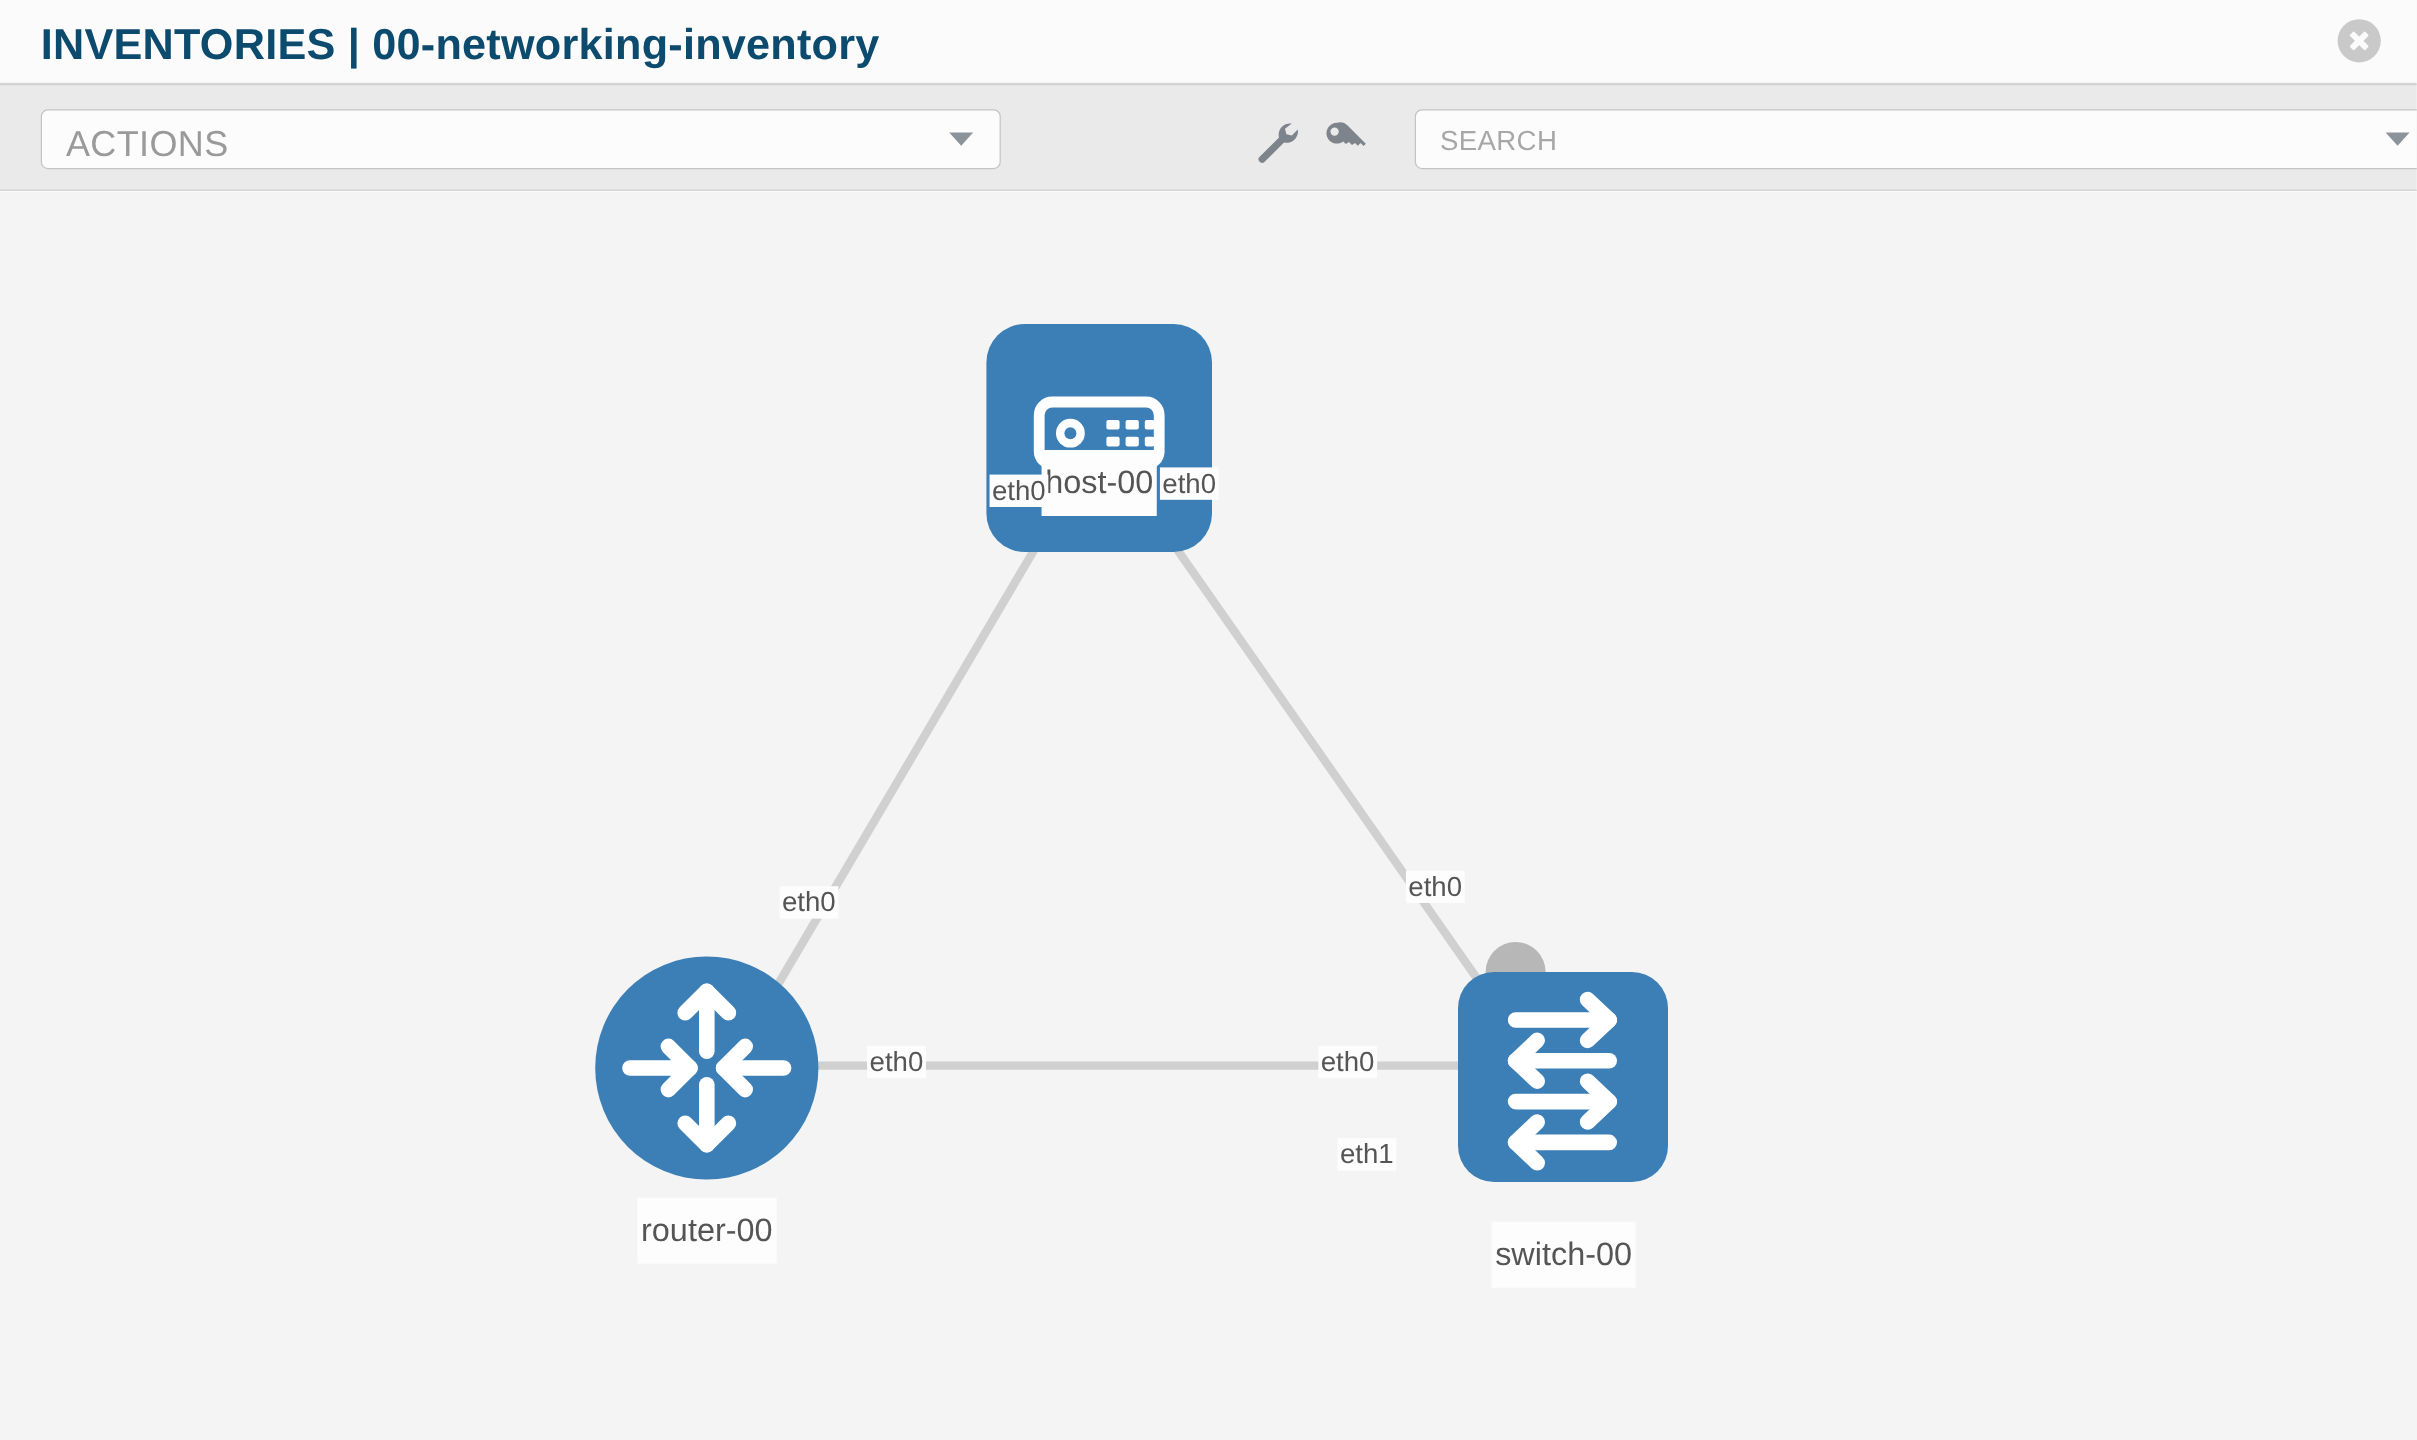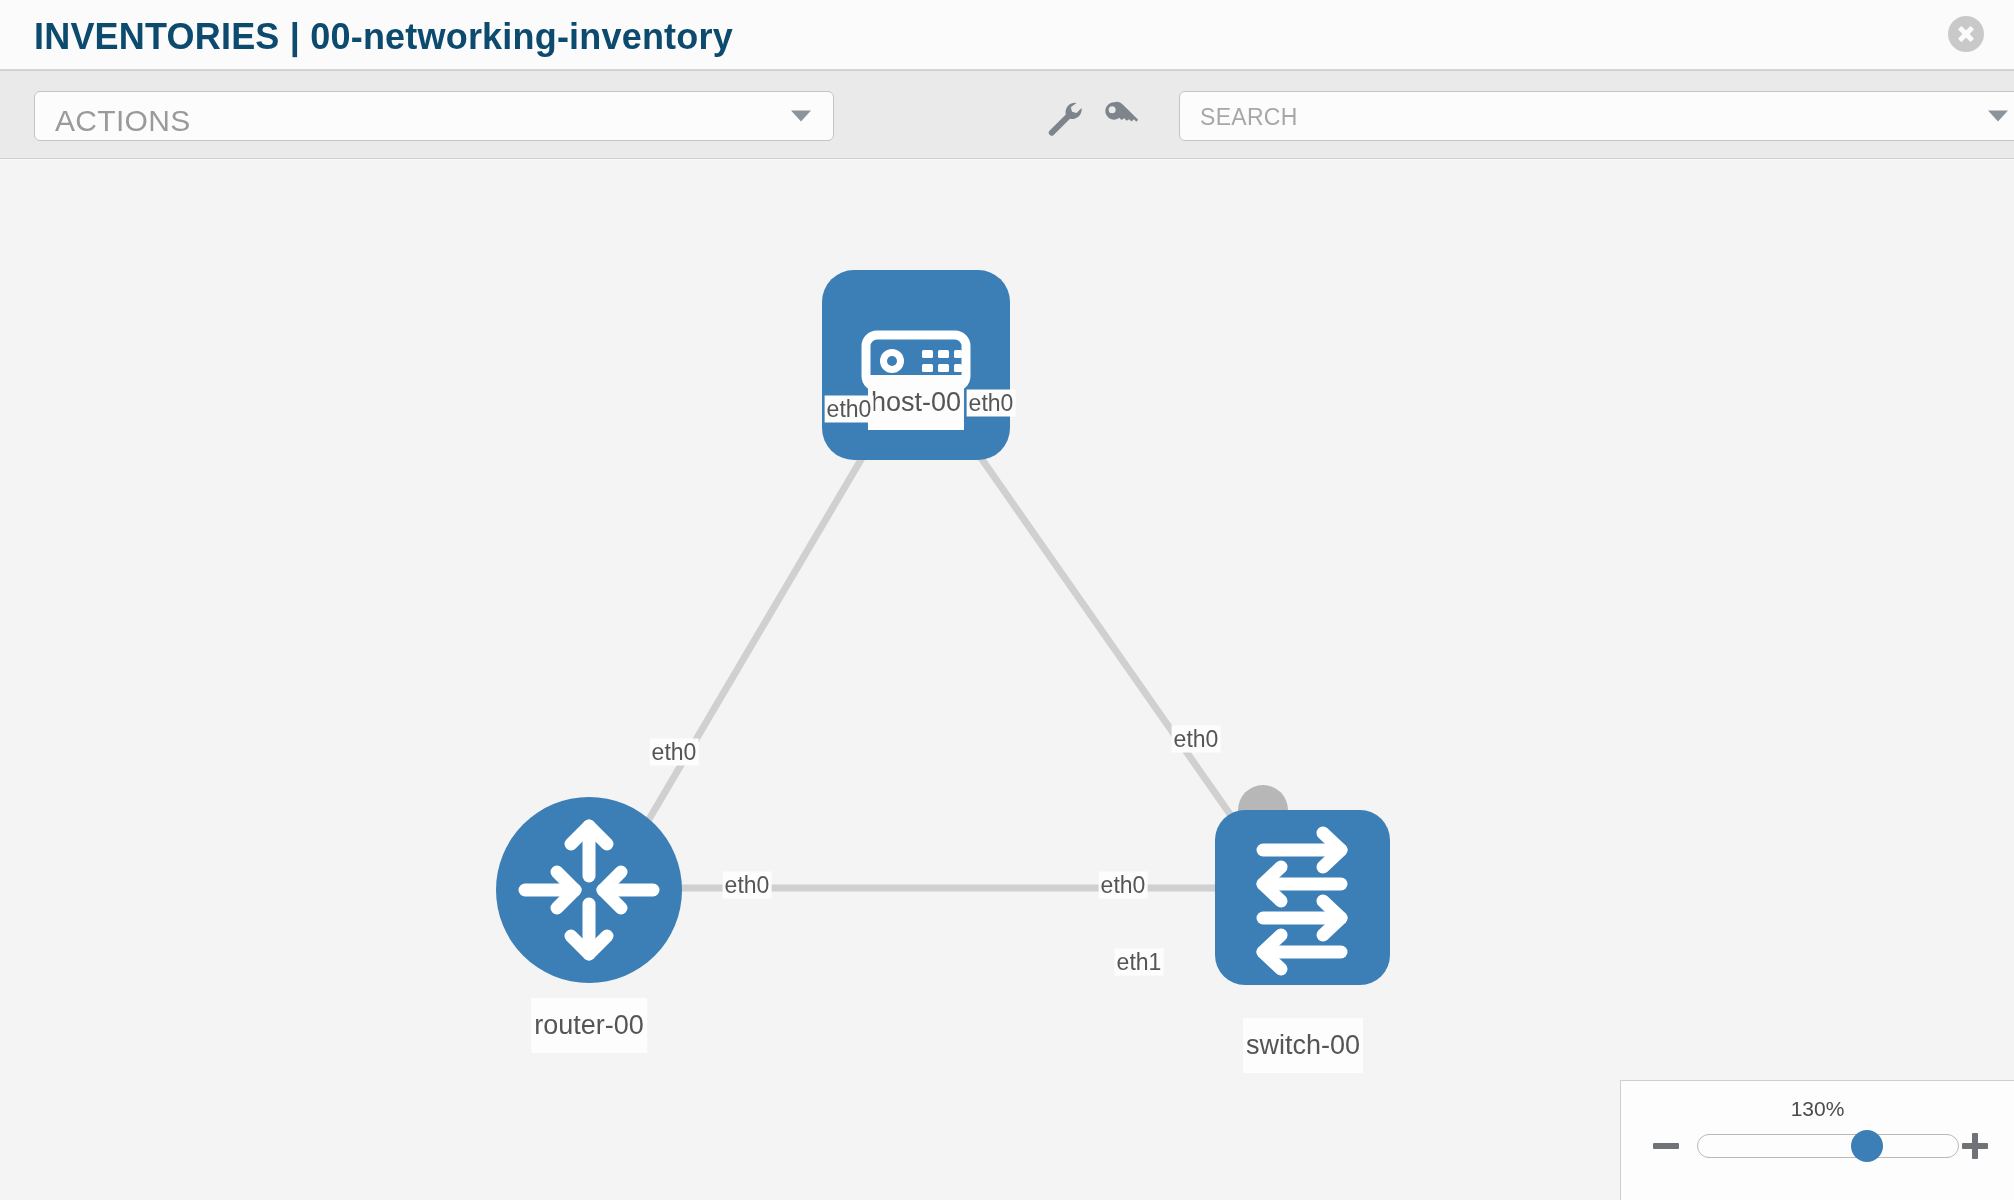--- a/index.html
+++ b/index.html
@@ -239,23 +239,15 @@
     <div class="node-label" style="left:1303px; top:838px;margin-top:20px;">switch-00</div>
 
     <div class="iface-label" style="left:849px; top:249px;">eth0</div>
     <div class="iface-label" style="left:991px; top:243px;">eth0</div>
     <div class="iface-label" style="left:674px; top:592px;">eth0</div>
     <div class="iface-label" style="left:1196px; top:579px;">eth0</div>
     <div class="iface-label" style="left:747px; top:725px;">eth0</div>
     <div class="iface-label" style="left:1123px; top:725px;">eth0</div>
     <div class="iface-label" style="left:1139px; top:755px;margin-top:47px;">eth1</div>
 
-    <div class="zoom-panel">
-      <div class="zoom-value">130%</div>
-      <div class="zoom-minus"></div>
-      <div class="zoom-track">
-        <div class="zoom-handle" id="zoom-handle" style="left: 65%;"></div>
-      </div>
-      <div class="zoom-plus"></div>
-    </div>
 
   </div>
 </div>
 
 </body></html>

